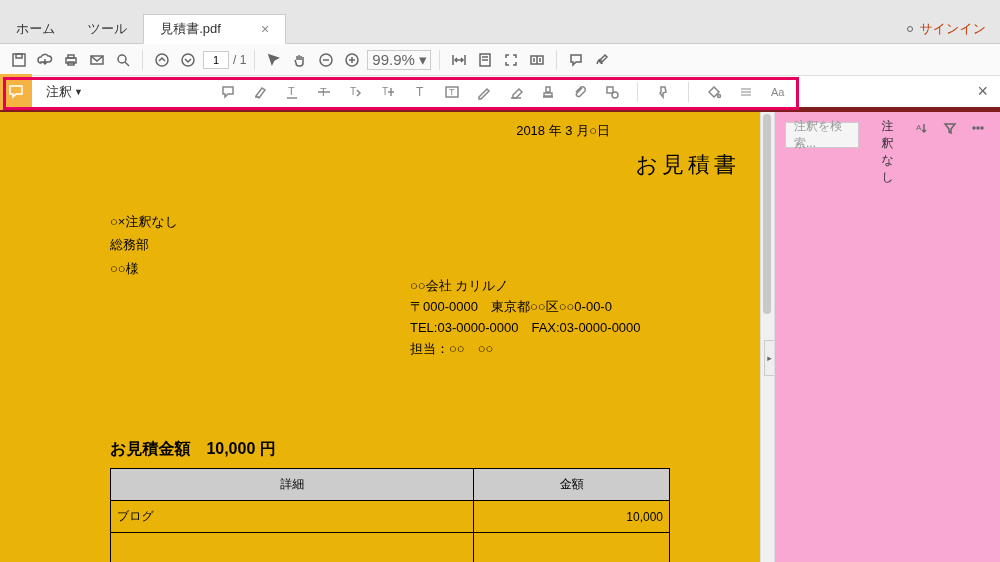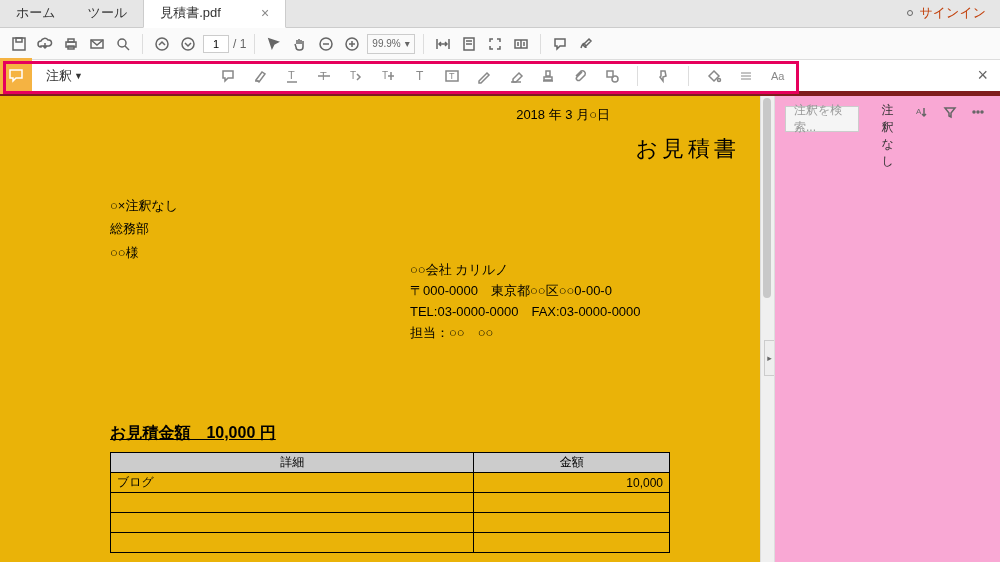--- a/index.html
+++ b/index.html
@@ -1,49 +1,49 @@
 <!DOCTYPE html>
 <html><head>
 <meta charset="utf-8">
 <style>
 *{box-sizing:border-box;margin:0;padding:0;font-family:"Segoe UI","Hiragino Sans","Meiryo",sans-serif}
 body{width:1000px;height:562px;overflow:hidden;background:#fff;font-size:13px;color:#333}
-.tabbar{height:28px;background:#e6e6e6;display:flex;align-items:flex-end;border-bottom:1px solid #ccc}
+.tabbar{height:44px;background:#e6e6e6;display:flex;align-items:flex-end;border-bottom:1px solid #ccc}
 .tab{padding:5px 16px;font-size:13px;color:#333;cursor:pointer}
 .tab.active{background:#fff;border:1px solid #ccc;border-bottom:1px solid #fff;margin-bottom:-1px;display:flex;align-items:center;gap:40px}
 .tab .close{color:#888;font-size:14px}
 .spacer{flex:1}
 .signin{padding:5px 14px;font-size:13px;color:#c2410c;display:flex;align-items:center;gap:6px}
 .signin .dot{width:6px;height:6px;border:1.5px solid #666;border-radius:50%}
 .toolbar{height:32px;display:flex;align-items:center;padding:0 8px;gap:4px;border-bottom:1px solid #ddd;background:#fafafa}
 .tbtn{width:22px;height:22px;display:flex;align-items:center;justify-content:center;color:#666;cursor:pointer}
 .tbtn svg{width:16px;height:16px;stroke:#666;fill:none;stroke-width:1.5}
 .tsep{width:1px;height:20px;background:#ddd;margin:0 4px}
 .pagebox{display:flex;align-items:center;gap:4px;font-size:12px;color:#666}
 .pagebox input{width:26px;height:18px;text-align:center;border:1px solid #ccc;font-size:11px}
-.zoombox{display:flex;align-items:center;border:1px solid #ccc;height:20px;padding:0 4px;font-size:10px;color:#666;gap:4px}
+.zoombox{display:flex;align-items:center;border:1px solid #ccc;height:20px;padding:0 4px;font-size:15px;color:#666;gap:4px}
 .anntoolbar{height:36px;display:flex;align-items:center;padding:0;background:#fff;border-bottom:5px solid #7f1d1d;position:relative}
 .highlight-box{position:absolute;left:3px;top:1px;width:796px;height:33px;border:3px solid #e6005c;pointer-events:none;z-index:10}
 .ann-left{width:32px;height:36px;background:#f5b342;display:flex;align-items:center;justify-content:center}
 .ann-left svg{width:18px;height:18px;stroke:#fff;fill:none;stroke-width:1.5}
 .ann-label{padding:0 14px;font-size:13px;color:#333;display:flex;align-items:center;gap:2px}
 .ann-tools{display:flex;align-items:center;gap:10px;margin-left:120px}
 .atbtn{width:22px;height:22px;display:flex;align-items:center;justify-content:center;color:#888;cursor:pointer}
 .atbtn svg{width:16px;height:16px;stroke:#888;fill:none;stroke-width:1.5}
 .anntoolbar .close-ann{position:absolute;right:12px;font-size:18px;color:#666;cursor:pointer}
 .main{display:flex;height:466px}
 .docarea{flex:1;background:#eab308;overflow:hidden;position:relative}
 .doccontent{padding:10px 20px 20px 110px;font-family:"MS Mincho","Hiragino Mincho ProN",serif;color:#000}
 .date{text-align:right;padding-right:130px;font-size:13px}
 .title{text-align:right;font-size:22px;font-weight:normal;margin:10px 0 30px;letter-spacing:4px}
 .addr-left{font-size:13px;line-height:1.8}
 .addr-right{margin-left:300px;font-size:13px;line-height:1.6;margin-top:-4px}
-.amount{margin-top:80px;font-size:16px;font-weight:bold;text-decoration:underline}
+.amount{margin-top:80px;font-size:16px;font-weight:bold;}
 .esttable{margin-top:8px;border-collapse:collapse;width:560px}
-.esttable th,.esttable td{border:1px solid #000;font-size:12px;height:20px;padding:0 6px}
+.esttable th,.esttable td{border:1px solid #000;font-size:12px;height:32px;padding:0 6px}
 .esttable th{background:#ccc;font-weight:normal;text-align:center}
 .esttable td.num{text-align:right}
 .scrollgutter{width:14px;background:#f0f0f0;border-left:1px solid #ddd;position:relative}
 .scrollthumb{position:absolute;left:2px;top:2px;width:8px;height:200px;background:#c8c8c8;border-radius:4px}
 .sidepanel{width:226px;border-left:1px solid #ddd;background:#f9a8d4;display:flex;flex-direction:row}
 .search-ann{margin:10px;height:26px;border:1px solid #ccc;background:#f5f5f5;padding:0 8px;font-size:12px;color:#999;display:flex;align-items:center}
 .panelhdr{display:flex;padding:6px 12px;font-size:12px;color:#333;gap:8px}
 .panelhdr .grow{flex:1}
 .phbtn{width:20px;height:20px;display:flex;align-items:center;justify-content:center;color:#666;cursor:pointer}
 .phbtn svg{width:14px;height:14px;stroke:#666;fill:none;stroke-width:1.5}

